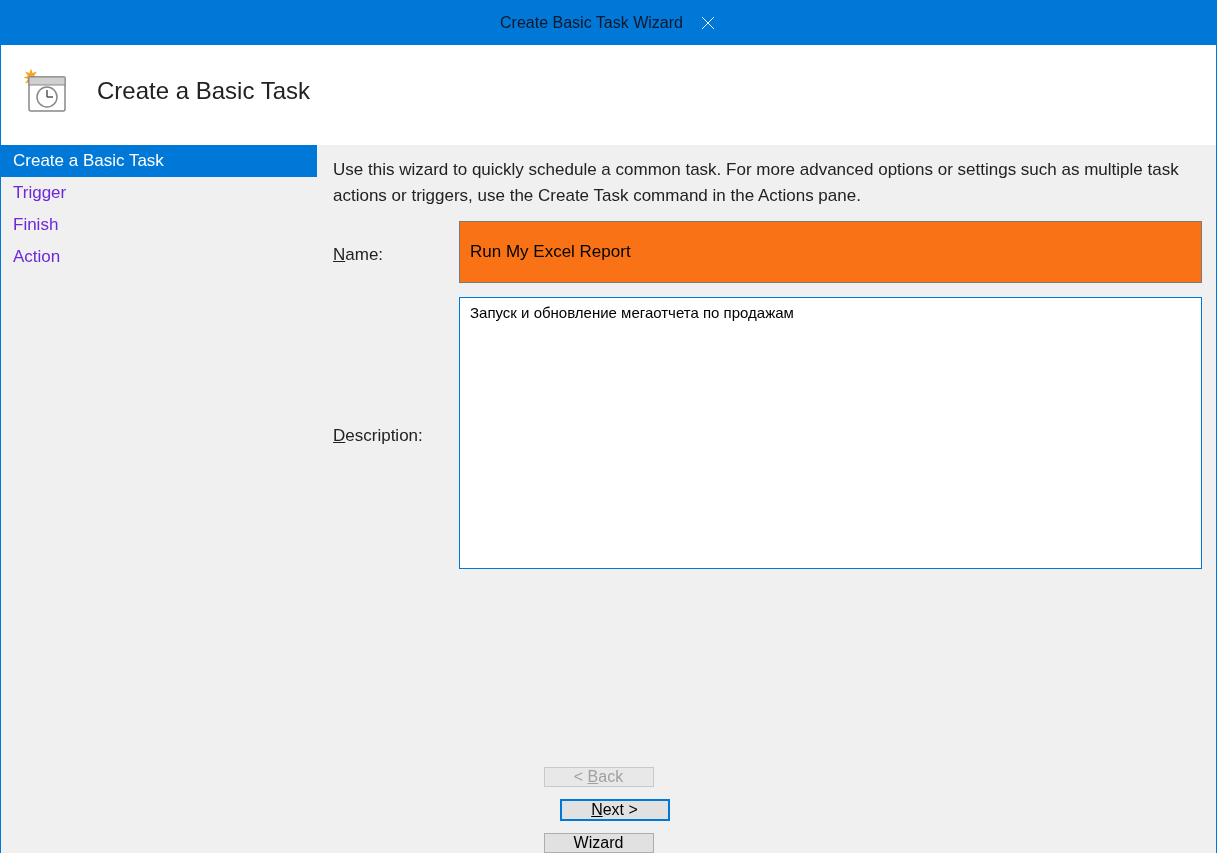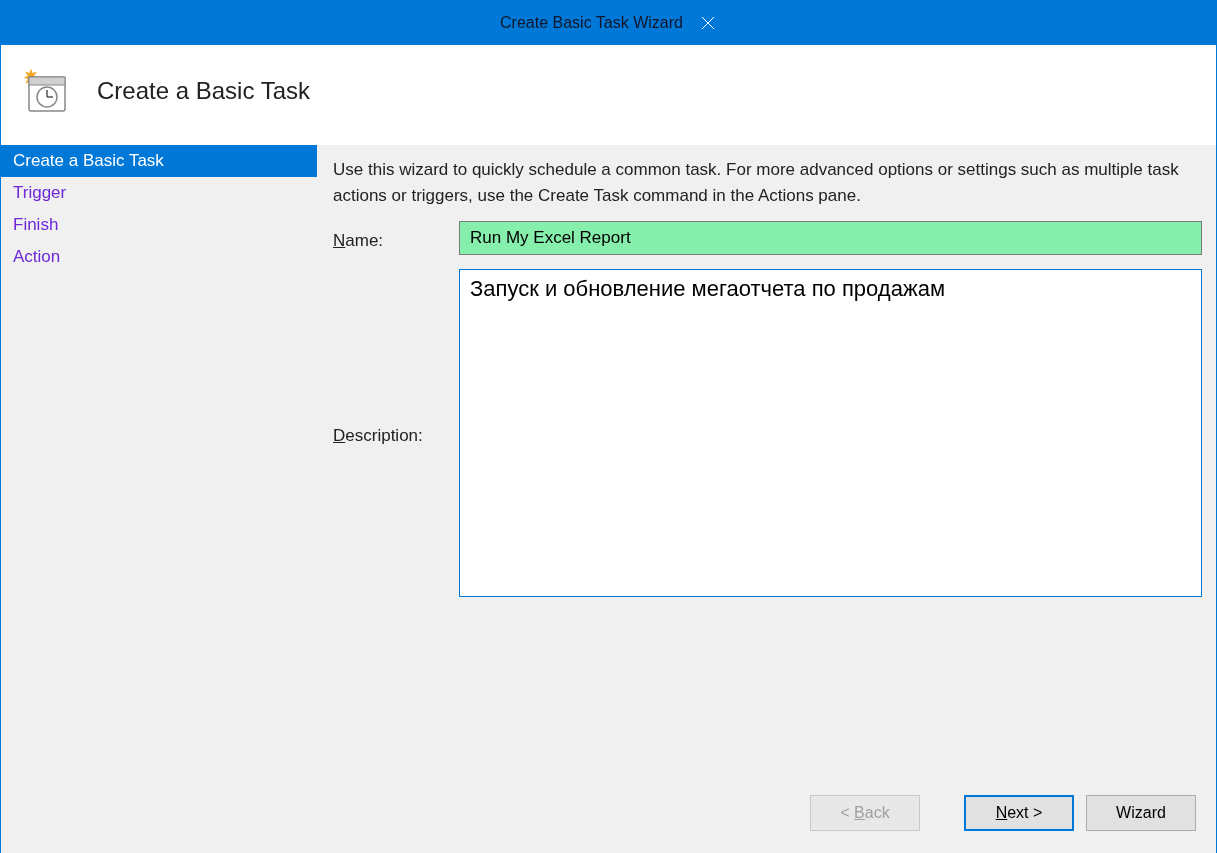--- a/index.html
+++ b/index.html
@@ -93,50 +93,51 @@
   .form-label {
     width: 126px;
     font-size: 17px;
     color: #222;
     padding-top: 6px;
   }
   .form-label .underline { text-decoration: underline; }
   .form-input {
     flex: 1;
     border: 1px solid #7a7a7a;
-    background: #86efac;
+    background: #f97316;
     font-family: inherit;
     font-size: 17px;
-    padding: 6px 10px;
+    padding: 20px 10px;
     outline: none;
   }
   .form-textarea {
     flex: 1;
     border: 1px solid #0078d7;
     background: #fff;
     font-family: inherit;
-    font-size: 22px;
+    font-size: 15px;
     padding: 6px 10px;
-    height: 328px;
+    height: 272px;
     resize: none;
     outline: none;
   }
 
   .footer {
     position: absolute;
     bottom: 0;
     left: 1px;
     right: 1px;
     height: 80px;
     background: #f0f0f0;
     display: flex;
     align-items: center;
     justify-content: flex-end;
     padding-right: 20px;
     gap: 12px;
+    flex-direction: column;
   }
   .btn {
     min-width: 110px;
     height: 36px;
     font-family: inherit;
     font-size: 16px;
     background: #e1e1e1;
     border: 1px solid #adadad;
     cursor: pointer;
     padding: 0 18px;

